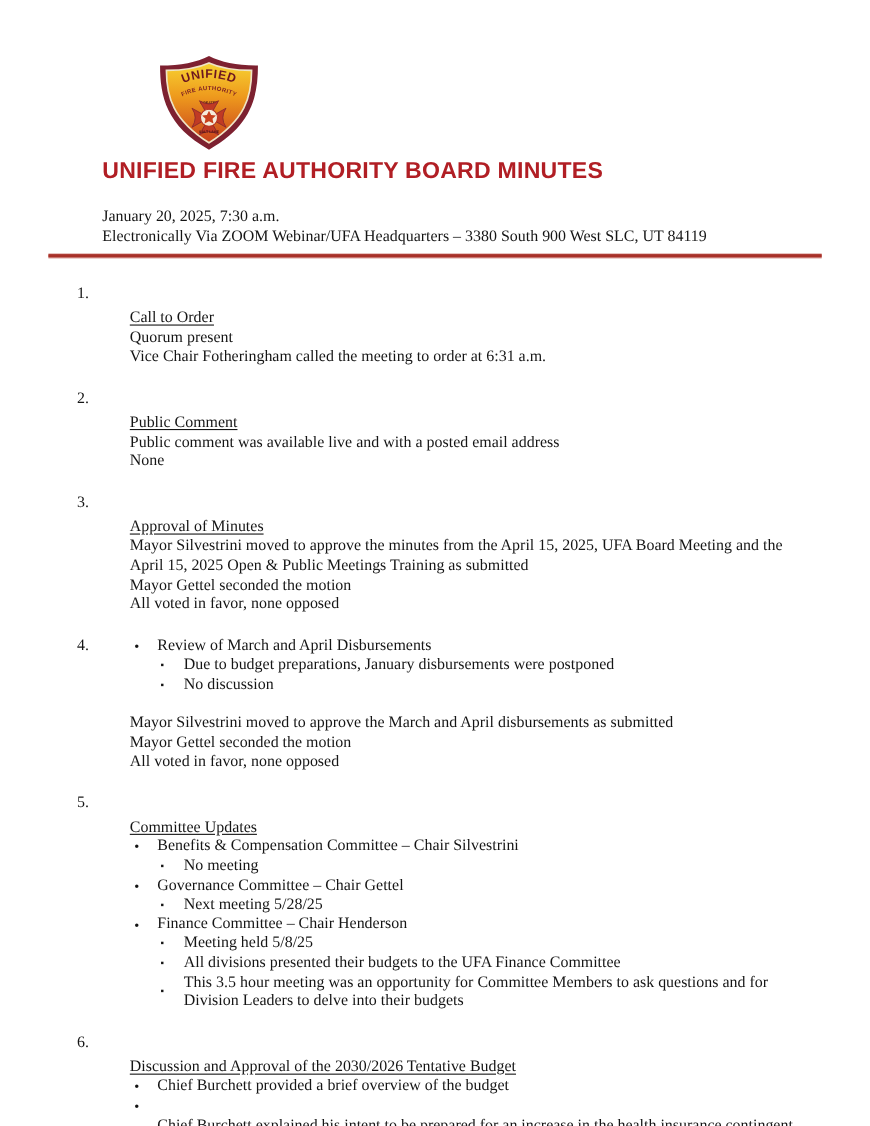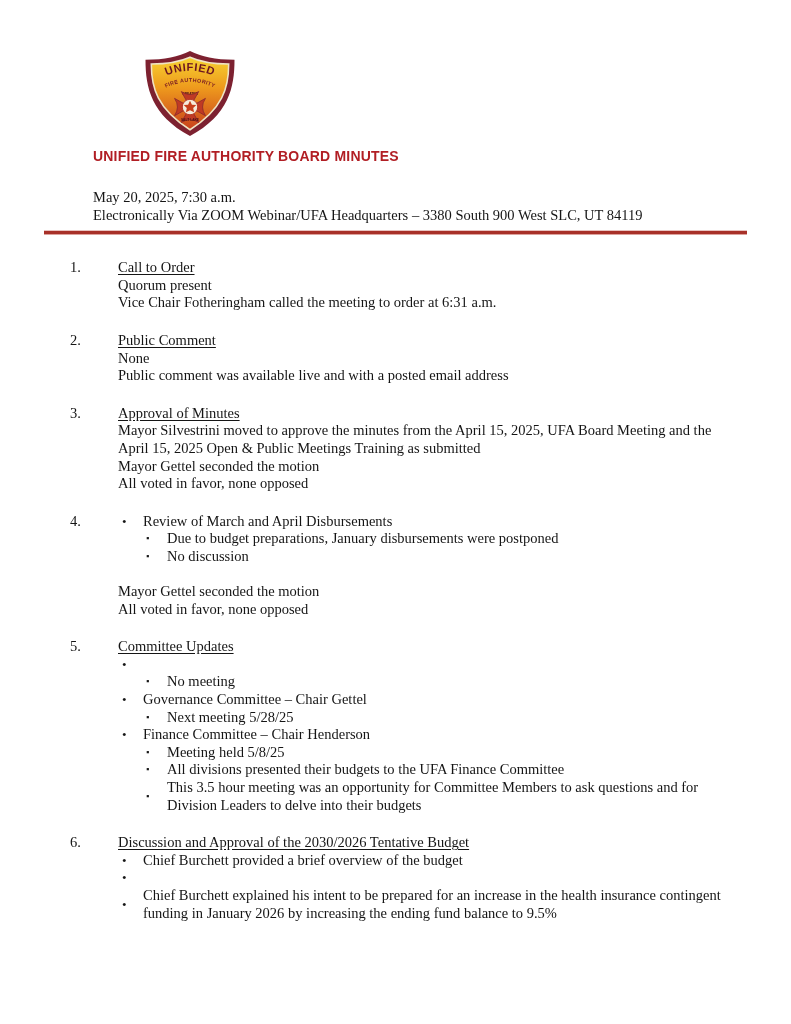--- a/index.html
+++ b/index.html
@@ -10,36 +10,36 @@
     -webkit-font-smoothing:antialiased;
   }
   .page{position:relative;width:791px;height:1024px;background:#fff;}
 
   
   .logo-wrap{margin:49px 0 0 141px;width:98px;height:89px;}
   .logo-wrap svg{display:block;width:98px;height:89px;}
   .doc-title{
     margin:8px 0 0 93px;
     font-family:"Liberation Sans","DejaVu Sans",sans-serif;
-    font-weight:bold;font-size:14px;letter-spacing:.2px;
+    font-weight:bold;font-size:21px;letter-spacing:.2px;
     color:#B11E24;line-height:20px;
   }
   .meeting-block{margin:23px 0 0 93px;}
   .meeting-block div{white-space:nowrap;}
   .red-rule{
     margin:7px 44px 0 44px;height:3px;background:#A83129;
     box-shadow:0 1px 0 rgba(191,86,76,.55), 0 -1px 0 rgba(191,86,76,.35);
   }
 
   
   .main{margin:25px 0 0 70px;}
   .section{display:flex;margin-bottom:20px;}
   .sec-num{flex:0 0 48px;width:48px;}
   .sec-body{width:618px;}
-  .sec-heading{text-decoration:underline;text-underline-offset:2px;}
+  .sec-heading{text-decoration:underline;text-underline-offset:2px;margin-top:22px;}
   .item{display:flex;align-items:center;}
   .item .item-text{display:block;}
   .item.bullet{padding-left:4px;}
   .item.bullet .marker{flex:0 0 21px;width:21px;font-size:13px;}
   .item.square{padding-left:28px;}
   .item.square .marker{flex:0 0 21px;width:21px;font-size:9px;line-height:17.6px;}
   .spacer{height:17.6px;}
 </style>
 </head>
 <body>
@@ -74,21 +74,21 @@
       </g>
       <circle cx="50" cy="60" r="8" fill="#F5ECDB" stroke="#B5331F" stroke-width="1"></circle>
       <path d="M50 53.5 L52 57.5 L56.5 58 L53.3 61 L54.2 65.5 L50 63.3 L45.8 65.5 L46.7 61 L43.5 58 L48 57.5 Z" fill="#C8401C"></path>
       <text x="50" y="74.5" font-family="Liberation Sans, sans-serif" font-size="3.4" font-weight="bold" fill="#4A1014" text-anchor="middle">SALT LAKE</text>
     </svg>
   </div>
 
   <div class="doc-title">UNIFIED FIRE AUTHORITY BOARD MINUTES</div>
 
   <div class="meeting-block">
-    <div>May 20, 2025, 7:30 a.m.</div>
+    <div>January 20, 2025, 7:30 a.m.</div>
     <div>Electronically Via ZOOM Webinar/UFA Headquarters – 3380 South 900 West SLC, UT 84119</div>
   </div>
 
   <div class="red-rule"></div>
 
   <div class="main">
       <div class="section">
         <div class="sec-num">1.</div>
         <div class="sec-body">
           <div class="sec-heading">Call to Order</div>
@@ -98,25 +98,25 @@
           <div class="item text">
             <span class="item-text">Vice Chair Fotheringham called the meeting to order at 6:31 a.m.</span>
           </div>
         </div>
       </div>
       <div class="section">
         <div class="sec-num">2.</div>
         <div class="sec-body">
           <div class="sec-heading">Public Comment</div>
           <div class="item text">
+            <span class="item-text">Public comment was available live and with a posted email address</span>
+          </div>
+          <div class="item text">
             <span class="item-text">None</span>
           </div>
-          <div class="item text">
-            <span class="item-text">Public comment was available live and with a posted email address</span>
-          </div>
         </div>
       </div>
       <div class="section">
         <div class="sec-num">3.</div>
         <div class="sec-body">
           <div class="sec-heading">Approval of Minutes</div>
           <div class="item text">
             <span class="item-text">Mayor Silvestrini moved to approve the minutes from the April 15, 2025, UFA Board Meeting and the April 15, 2025 Open &amp; Public Meetings Training as submitted</span>
           </div>
           <div class="item text">
@@ -137,33 +137,37 @@
           <div class="item square">
             <span class="marker b2">▪</span>
             <span class="item-text">Due to budget preparations, January disbursements were postponed</span>
           </div>
           <div class="item square">
             <span class="marker b2">▪</span>
             <span class="item-text">No discussion</span>
           </div>
           <div class="spacer"></div>
           <div class="item text">
+            <span class="item-text">Mayor Silvestrini moved to approve the March and April disbursements as submitted</span>
+          </div>
+          <div class="item text">
             <span class="item-text">Mayor Gettel seconded the motion</span>
           </div>
           <div class="item text">
             <span class="item-text">All voted in favor, none opposed</span>
           </div>
         </div>
       </div>
       <div class="section">
         <div class="sec-num">5.</div>
         <div class="sec-body">
           <div class="sec-heading">Committee Updates</div>
           <div class="item bullet">
             <span class="marker b1">•</span>
+            <span class="item-text">Benefits &amp; Compensation Committee – Chair Silvestrini</span>
           </div>
           <div class="item square">
             <span class="marker b2">▪</span>
             <span class="item-text">No meeting</span>
           </div>
           <div class="item bullet">
             <span class="marker b1">•</span>
             <span class="item-text">Governance Committee – Chair Gettel</span>
           </div>
           <div class="item square">

